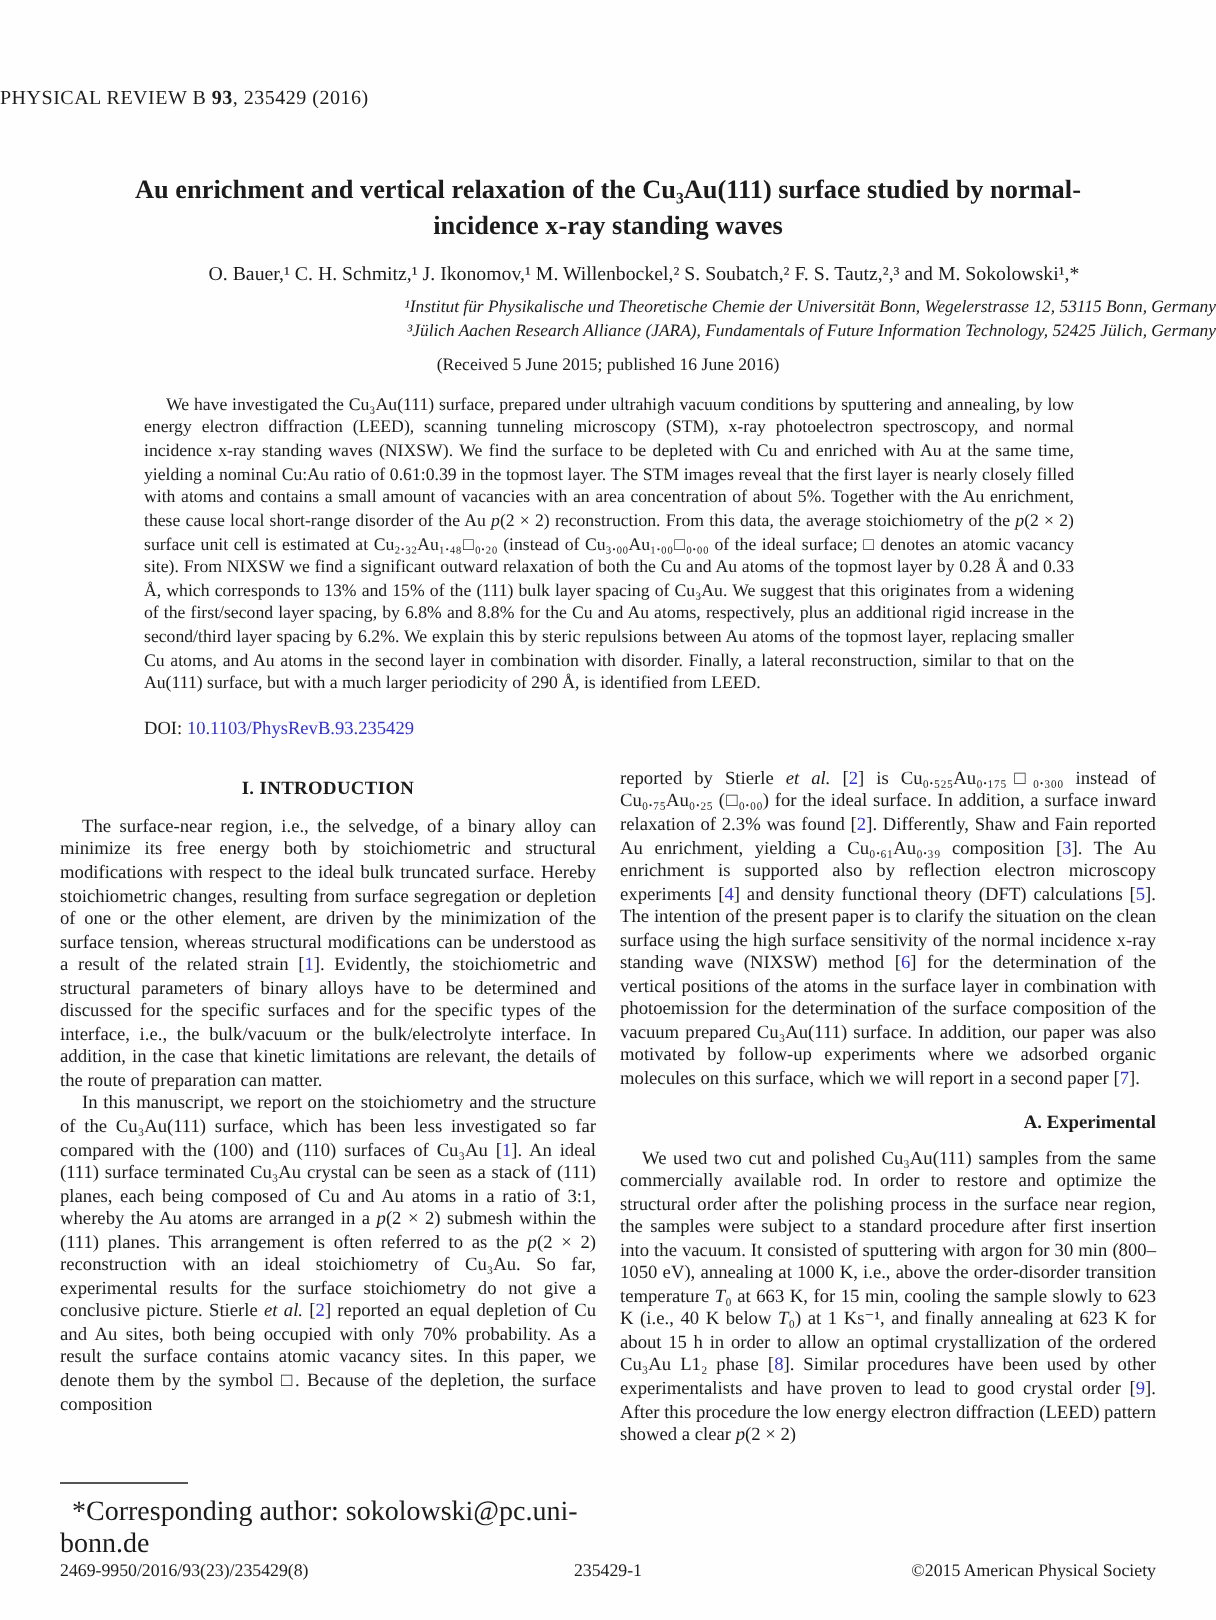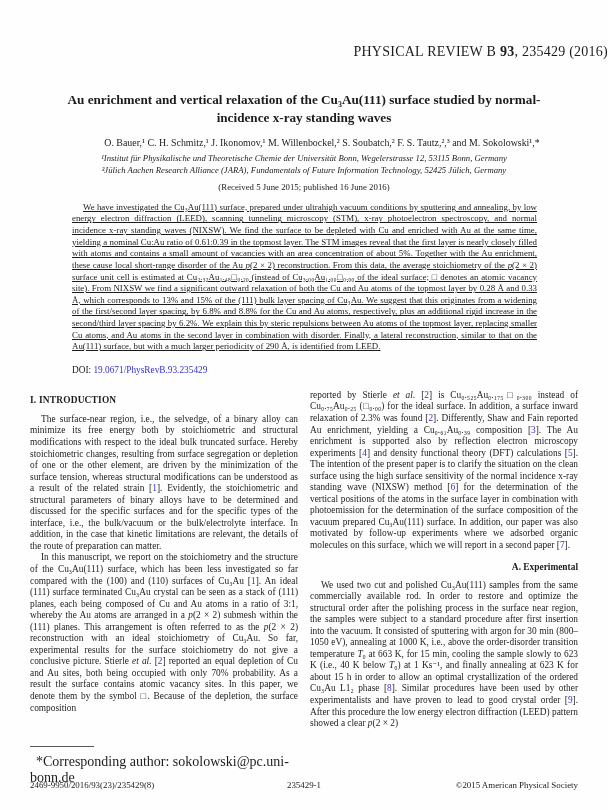--- a/index.html
+++ b/index.html
@@ -11,71 +11,71 @@
   }
   .page {
     position: relative;
     width: 608px;
     height: 810px;
     background: #fffefe;
     overflow: hidden;
     padding-top: 44px;
   }
   .journal-header {
-    text-align: right;
-    font-size: 14px;
+    text-align: left;
+    font-size: 10px;
     letter-spacing: 0.25px;
   }
   .paper-title {
     text-align: center;
     font-weight: bold;
     font-size: 13.2px;
     line-height: 1.33;
     width: 482px;
     margin: 31px auto 0;
   }
   .authors {
     text-align: center;
     font-size: 9.9px;
     margin-top: 11px;
     padding-left: 36px;
   }
   .affiliations {
-    text-align: center;
+    text-align: right;
     font-style: italic;
     font-size: 8.7px;
     line-height: 1.42;
     margin-top: 4px;
   }
   .received {
     text-align: center;
     font-size: 8.8px;
     margin-top: 5px;
   }
   .abstract {
     margin: 10px 71px 0 72px;
     text-align: justify;
     text-indent: 11px;
     font-size: 8.85px;
     line-height: 1.315;
-    text-decoration: underline;
   }
   .doi-line {
     margin: 12px 71px 0 72px;
     font-size: 9.3px;
   }
   .doi-link { color: var(--link); text-decoration: none; }
   .columns {
     display: flex;
     gap: 12px;
     margin: 15px 30px 0 30px;
     height: 398px;
   }
   .col { width: 268px; display: flex; flex-direction: column; }
   .section-heading {
+    text-align: center;
     font-weight: bold;
     font-size: 9.4px;
     letter-spacing: 0.2px;
     margin: 5px 0 9px;
   }
   .subsection-heading {
     text-align: right;
     font-weight: bold;
     font-size: 9.4px;
     margin: 10px 0 8px;
@@ -122,21 +122,21 @@
 
   <div class="affiliations">
     <div>¹Institut für Physikalische und Theoretische Chemie der Universität Bonn, Wegelerstrasse 12, 53115 Bonn, Germany</div>
     <div>³Jülich Aachen Research Alliance (JARA), Fundamentals of Future Information Technology, 52425 Jülich, Germany</div>
   </div>
 
   <div class="received">(Received 5 June 2015; published 16 June 2016)</div>
 
   <div class="abstract"><span>We have investigated the Cu₃Au(111) surface, prepared under ultrahigh vacuum conditions by sputtering and annealing, by low energy electron diffraction (LEED), scanning tunneling microscopy (STM), x-ray photoelectron spectroscopy, and normal incidence x-ray standing waves (NIXSW). We find the surface to be depleted with Cu and enriched with Au at the same time, yielding a nominal Cu:Au ratio of 0.61:0.39 in the topmost layer. The STM images reveal that the first layer is nearly closely filled with atoms and contains a small amount of vacancies with an area concentration of about 5%. Together with the Au enrichment, these cause local short-range disorder of the Au </span><span class="s-i">p</span><span>(2 × 2) reconstruction. From this data, the average stoichiometry of the </span><span class="s-i">p</span><span>(2 × 2) surface unit cell is estimated at Cu₂.₃₂Au₁.₄₈□₀.₂₀ (instead of Cu₃.₀₀Au₁.₀₀□₀.₀₀ of the ideal surface; □ denotes an atomic vacancy site). From NIXSW we find a significant outward relaxation of both the Cu and Au atoms of the topmost layer by 0.28 Å and 0.33 Å, which corresponds to 13% and 15% of the (111) bulk layer spacing of Cu₃Au. We suggest that this originates from a widening of the first/second layer spacing, by 6.8% and 8.8% for the Cu and Au atoms, respectively, plus an additional rigid increase in the second/third layer spacing by 6.2%. We explain this by steric repulsions between Au atoms of the topmost layer, replacing smaller Cu atoms, and Au atoms in the second layer in combination with disorder. Finally, a lateral reconstruction, similar to that on the Au(111) surface, but with a much larger periodicity of 290 Å, is identified from LEED.</span></div>
 
-  <div class="doi-line"><span>DOI: </span><a class="doi-link" href="#">19.0671/PhysRevB.93.235429</a></div>
+  <div class="doi-line"><span>DOI: </span><a class="doi-link" href="#">10.1103/PhysRevB.93.235429</a></div>
 
   <div class="columns">
 
     <div class="col">
       <div class="section-heading">I. INTRODUCTION</div>
       <p class="body"><span>The surface-near region, i.e., the selvedge, of a binary alloy can minimize its free energy both by stoichiometric and structural modifications with respect to the ideal bulk truncated surface. Hereby stoichiometric changes, resulting from surface segregation or depletion of one or the other element, are driven by the minimization of the surface tension, whereas structural modifications can be understood as a result of the related strain [</span><span class="s-ref">1</span><span>]. Evidently, the stoichiometric and structural parameters of binary alloys have to be determined and discussed for the specific surfaces and for the specific types of the interface, i.e., the bulk/vacuum or the bulk/electrolyte interface. In addition, in the case that kinetic limitations are relevant, the details of the route of preparation can matter.</span></p>
       <p class="body"><span>In this manuscript, we report on the stoichiometry and the structure of the Cu₃Au(111) surface, which has been less investigated so far compared with the (100) and (110) surfaces of Cu₃Au [</span><span class="s-ref">1</span><span>]. An ideal (111) surface terminated Cu₃Au crystal can be seen as a stack of (111) planes, each being composed of Cu and Au atoms in a ratio of 3:1, whereby the Au atoms are arranged in a </span><span class="s-i">p</span><span>(2 × 2) submesh within the (111) planes. This arrangement is often referred to as the </span><span class="s-i">p</span><span>(2 × 2) reconstruction with an ideal stoichiometry of Cu₃Au. So far, experimental results for the surface stoichiometry do not give a conclusive picture. Stierle </span><span class="s-i">et al.</span><span> [</span><span class="s-ref">2</span><span>] reported an equal depletion of Cu and Au sites, both being occupied with only 70% probability. As a result the surface contains atomic vacancy sites. In this paper, we denote them by the symbol □. Because of the depletion, the surface composition</span></p>
       <div class="footnote-block">
         <hr class="footnote-rule">
         <div class="footnote">*Corresponding author: sokolowski@pc.uni-bonn.de</div>

